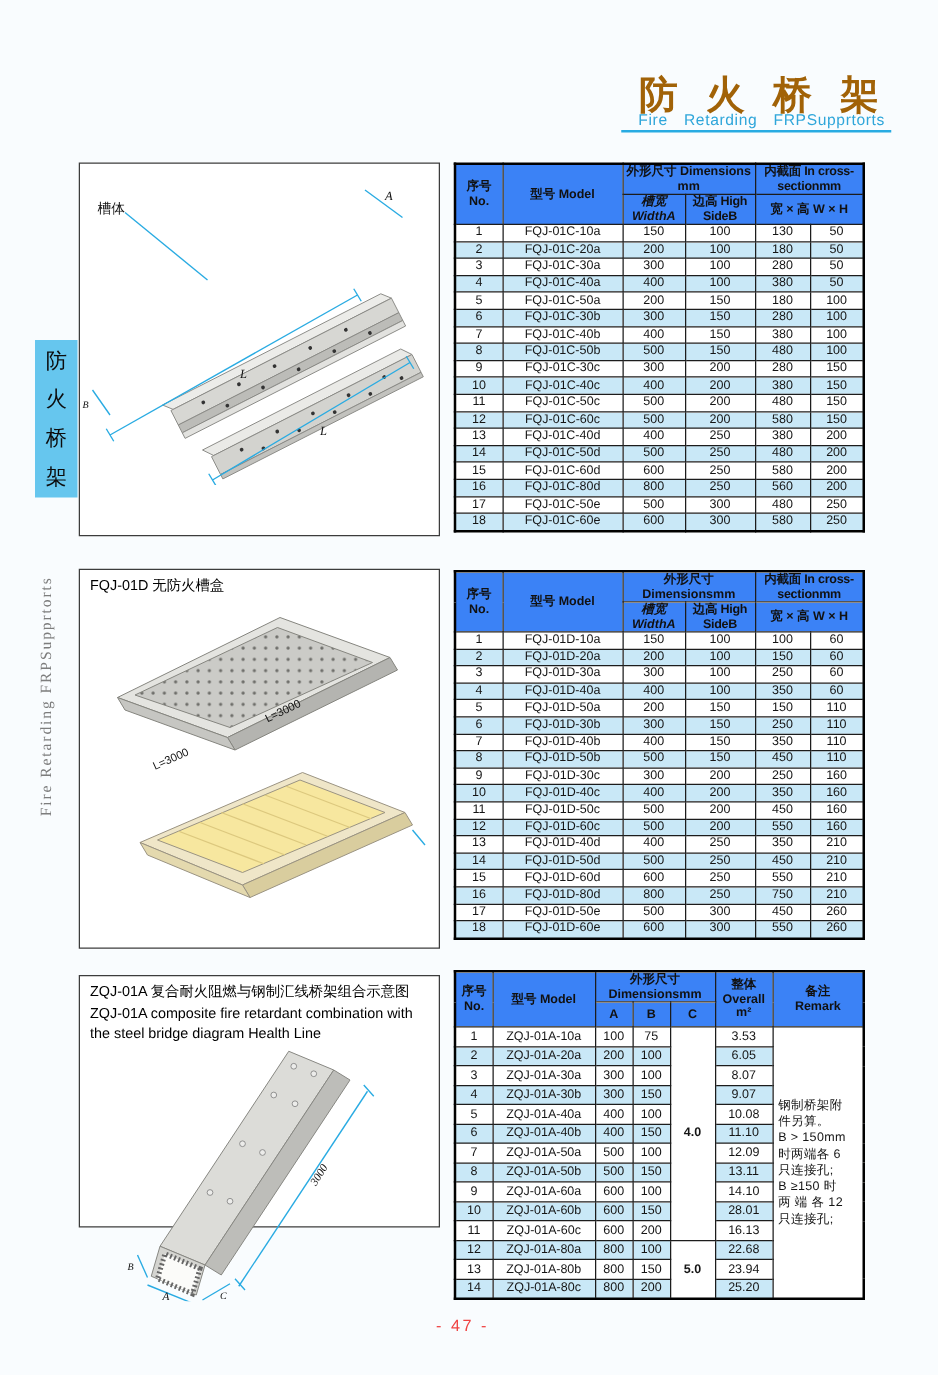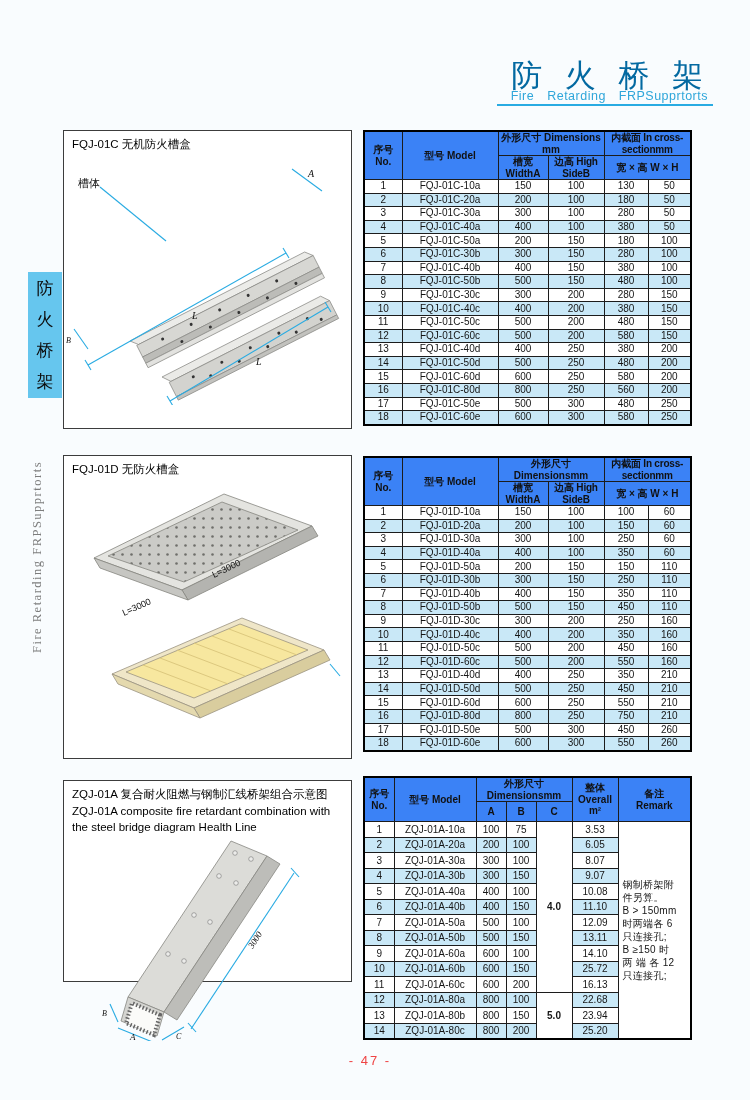--- a/index.html
+++ b/index.html
@@ -5,22 +5,22 @@
   html,body{margin:0;padding:0;}
   body{
     width:750px;height:1100px;position:relative;
     background:#f9fcfe;
     font-family:"Liberation Sans","DejaVu Sans",sans-serif;
     color:#111;overflow:hidden;
   }
   
   .hdr-cn{
     position:absolute;top:55px;right:40px;
-    font-size:31px;font-weight:normal;letter-spacing:7px;white-space:nowrap;
-    color:#0369a1;
+    font-size:31px;font-weight:bold;letter-spacing:7px;white-space:nowrap;
+    color:#a16207;
   }
   .hdr-en{
     position:absolute;top:89px;right:42px;
     font-size:12.5px;color:#2fa6da;word-spacing:9px;letter-spacing:.5px;white-space:nowrap;
   }
   .hdr-rule{
     position:absolute;top:104px;left:497px;width:216px;height:2px;background:#29abe2;
   }
   
   .side-tab{
@@ -57,21 +57,21 @@
   .dtable th,.dtable td{
     border:1px solid #1c1c1c;text-align:center;vertical-align:middle;
     padding:0 1px;overflow:hidden;
   }
   .dtable thead th{
     background:#3b82f6;font-weight:bold;font-size:10px;height:19px;line-height:1.15;
   }
   .dtable .pre{white-space:pre-line;}
   .h-dims{font-size:9px;}
   .h-cross{font-size:8px;letter-spacing:-.2px;}
-  .h-width{font-size:9px;}
+  .h-width{font-size:9px;font-style:italic;}
   .h-side{font-size:8px;letter-spacing:-.2px;margin-left:20px;}
   .dtable tbody td{font-size:10px;color:#151515;}
   .t18 tbody td{height:12.6px;line-height:12px;}
   .t14 tbody td{height:14.5px;line-height:13px;}
   .dtable tbody tr:nth-child(even) td{background:#c9e8f7;}
   td.c-col{background:#fff !important;font-size:10px;font-weight:bold;}
   td.remark-cell{
     background:#fff !important;text-align:left;vertical-align:middle;
     white-space:pre-line;font-size:10px;line-height:1.52;padding:2px 4px;letter-spacing:.3px;
   }
@@ -91,21 +91,20 @@
 <div class="side-tab">
   <span>防</span>
   <span>火</span>
   <span>桥</span>
   <span>架</span>
 </div>
 <div class="side-en">Fire Retarding FRPSupprtorts</div>
 
 <div class="panel" id="panel1">
   <div class="panel-title">
-    <div>FQJ-01C 无机防火槽盒</div>
   </div>
   <svg class="diag" width="287" height="252" viewBox="0 0 287 252">
     <g stroke="#8a8a86" stroke-width="0.7">
       <g transform="translate(66,188) rotate(-27)">
         <polygon points="0,0 196,0 202,7 6,7" fill="#ecece9"></polygon>
         <rect x="4" y="7" width="198" height="13" fill="#d7d7d3"></rect>
         <rect x="4" y="20" width="198" height="7" fill="#bcbcb8"></rect>
         <rect x="4" y="27" width="198" height="5" fill="#e2e2df"></rect>
         <g fill="#333" stroke="none">
           <circle cx="30" cy="13" r="1.5"></circle>
@@ -675,21 +674,21 @@
         <td>ZQJ-01A-60a</td>
         <td>600</td>
         <td>100</td>
         <td>14.10</td>
       </tr>
       <tr>
         <td>10</td>
         <td>ZQJ-01A-60b</td>
         <td>600</td>
         <td>150</td>
-        <td>25.72</td>
+        <td>28.01</td>
       </tr>
       <tr>
         <td>11</td>
         <td>ZQJ-01A-60c</td>
         <td>600</td>
         <td>200</td>
         <td>16.13</td>
       </tr>
       <tr>
         <td>12</td>

